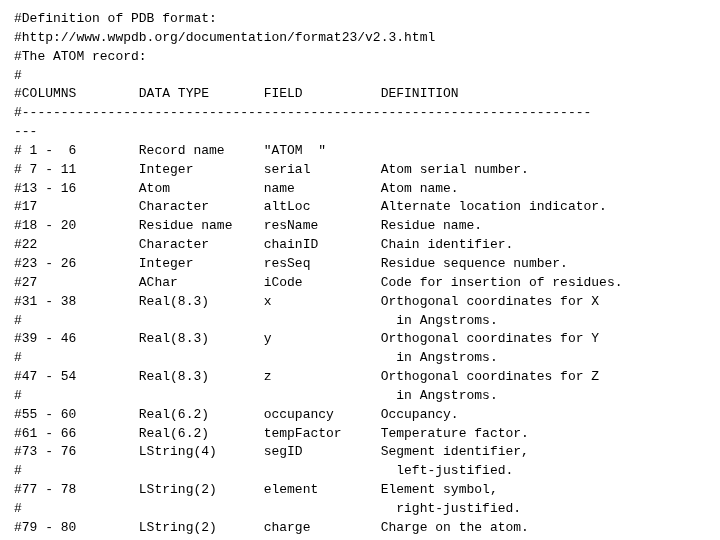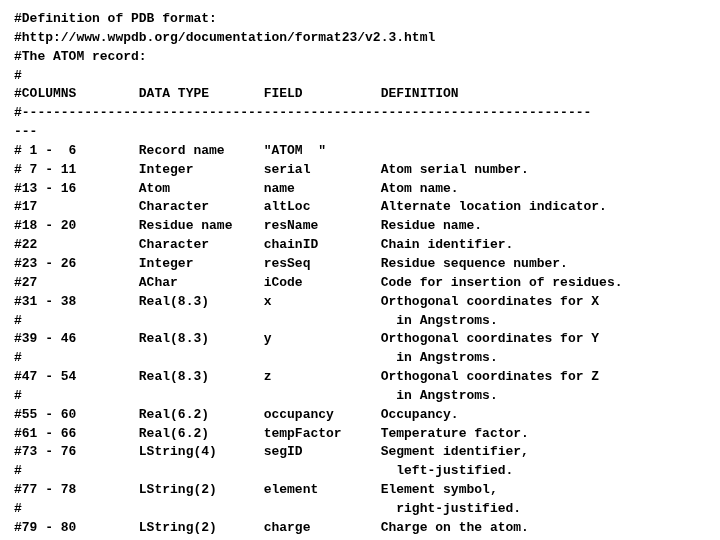--- a/index.html
+++ b/index.html
@@ -13,21 +13,20 @@
       font-size: 13px;
       color: #000000;
       width: 720px;
       height: 540px;
       overflow: hidden;
       padding: 10px 14px;
     }
     .content {
       white-space: pre;
       line-height: 1.45;
-      font-weight: bold;
     }
   </style>
 </head>
 <body>
 
 <div class="content" id="main-content">#Definition of PDB format:
 #http://www.wwpdb.org/documentation/format23/v2.3.html
 #The ATOM record:
 #
 #COLUMNS        DATA TYPE       FIELD          DEFINITION

